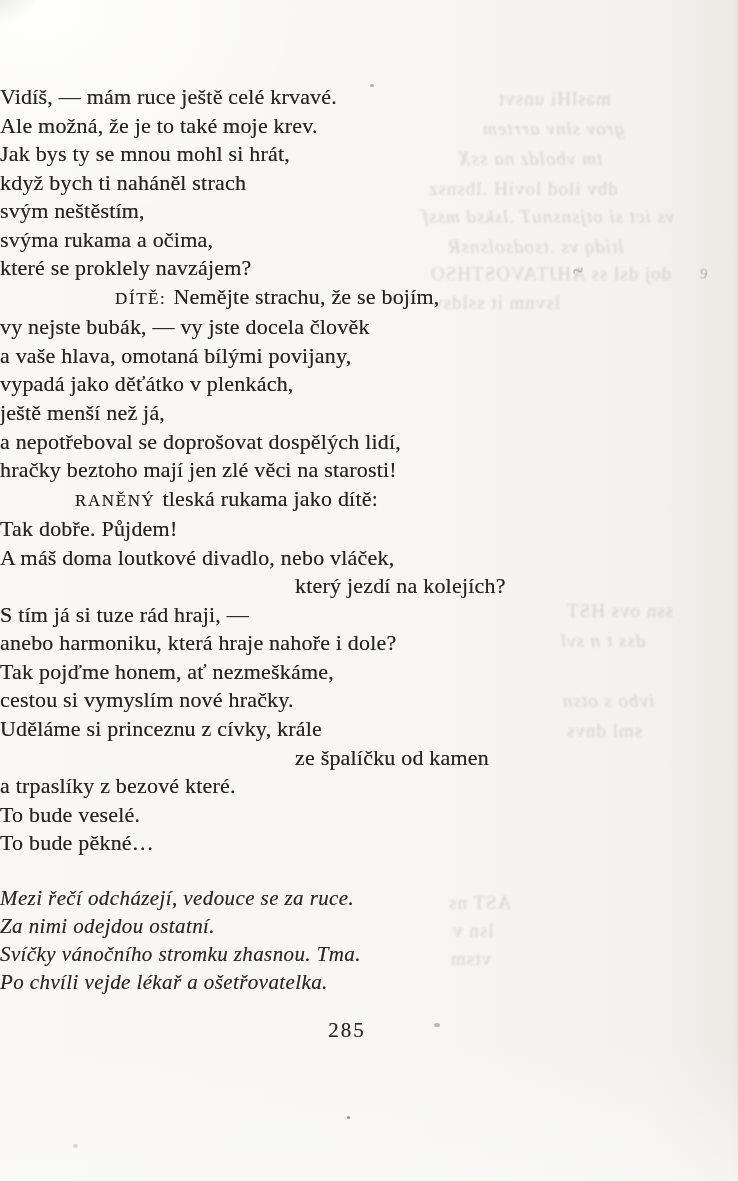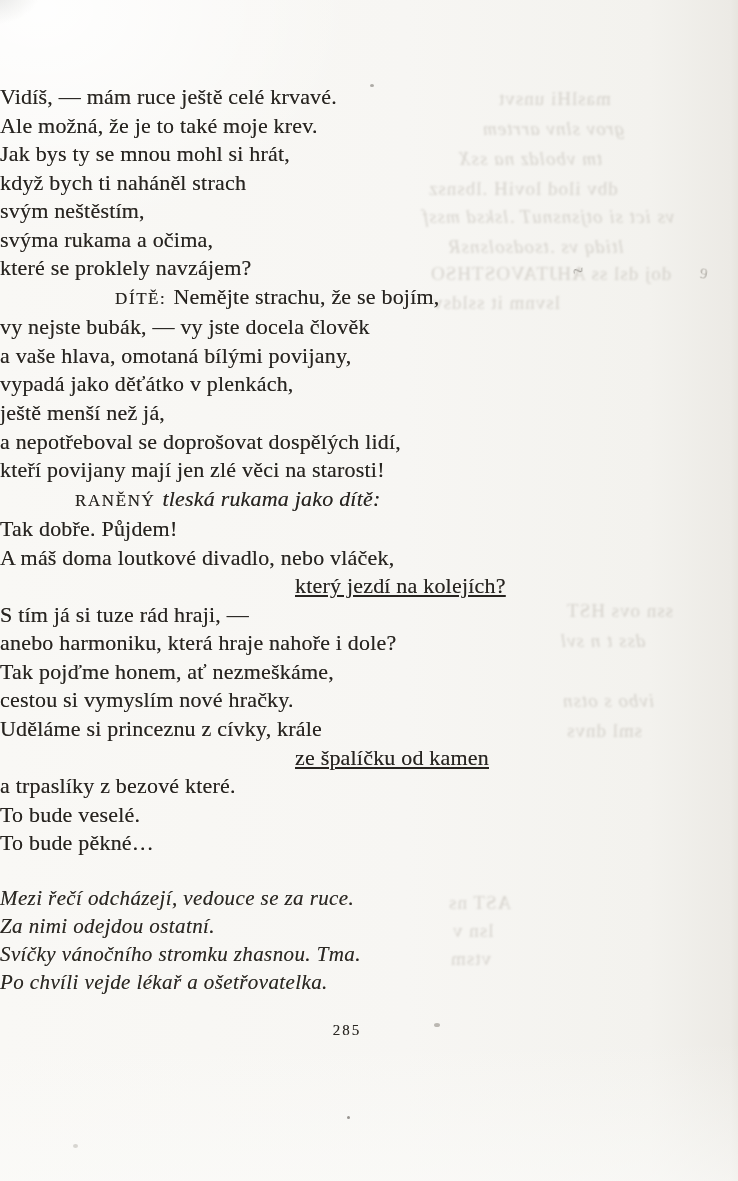--- a/index.html
+++ b/index.html
@@ -33,42 +33,42 @@
   }
   .dialogue{
     position:absolute;top:83px;left:0;width:738px;
     font-size:22px;line-height:28.55px;
     color:#272420;
     letter-spacing:0.2px;
     text-shadow:0 0 0.5px rgba(45,40,34,0.55);
   }
   .line{white-space:nowrap;}
   .line.verse{}
-  .line.deep{padding-left:295px;text-decoration:underline;}
+  .line.deep{padding-left:295px;}
   .line.speaker{padding-left:115px;}
   .line.speaker2{padding-left:75px;}
   .speaker-label{
     font-size:17px;
     letter-spacing:1.6px;
   }
   .speaker-gap{display:inline-block;width:7px;}
-  .direction{font-style:italic;}
+  .direction{}
   .stage-block{
     position:absolute;top:884px;left:0;width:700px;
     text-align:left;
     font-style:italic;
     font-size:21px;line-height:28.1px;
     color:#2b2823;
     letter-spacing:0.4px;
     text-shadow:0 0 0.5px rgba(45,40,34,0.5);
   }
   .page-number{
     position:absolute;top:1016px;left:0;width:694px;
     text-align:center;
-    font-size:15px;line-height:28px;
+    font-size:21px;line-height:28px;
     color:#2b2823;
     letter-spacing:2px;
     text-shadow:0 0 0.5px rgba(45,40,34,0.5);
   }
   .speck{position:absolute;border-radius:50%;}
   .pencil-squiggle{
     position:absolute;left:572px;top:258px;width:26px;height:20px;
     color:#8f8c86;opacity:.75;font-size:20px;font-style:italic;
     transform:rotate(-12deg);filter:blur(0.4px);
   }
@@ -108,21 +108,21 @@
       <div class="line verse"><span>když bych ti naháněl strach</span></div>
       <div class="line verse"><span>svým neštěstím,</span></div>
       <div class="line verse"><span>svýma rukama a očima,</span></div>
       <div class="line verse"><span>které se proklely navzájem?</span></div>
       <div class="line speaker"><span class="speaker-label">DÍTĚ:</span><span class="speaker-gap"></span><span>Nemějte strachu, že se bojím,</span></div>
       <div class="line verse"><span>vy nejste bubák, — vy jste docela člověk</span></div>
       <div class="line verse"><span>a vaše hlava, omotaná bílými povijany,</span></div>
       <div class="line verse"><span>vypadá jako děťátko v plenkách,</span></div>
       <div class="line verse"><span>ještě menší než já,</span></div>
       <div class="line verse"><span>a nepotřeboval se doprošovat dospělých lidí,</span></div>
-      <div class="line verse"><span>kteří povijany mají jen zlé věci na starosti!</span></div>
+      <div class="line verse"><span>hračky beztoho mají jen zlé věci na starosti!</span></div>
       <div class="line speaker2"><span class="speaker-label">RANĚNÝ</span><span class="speaker-gap"></span><span class="direction">tleská rukama jako dítě:</span></div>
       <div class="line verse"><span>Tak dobře. Půjdem!</span></div>
       <div class="line verse"><span>A máš doma loutkové divadlo, nebo vláček,</span></div>
       <div class="line deep"><span>který jezdí na kolejích?</span></div>
       <div class="line verse"><span>S tím já si tuze rád hraji, —</span></div>
       <div class="line verse"><span>anebo harmoniku, která hraje nahoře i dole?</span></div>
       <div class="line verse"><span>Tak pojďme honem, ať nezmeškáme,</span></div>
       <div class="line verse"><span>cestou si vymyslím nové hračky.</span></div>
       <div class="line verse"><span>Uděláme si princeznu z cívky, krále</span></div>
       <div class="line deep"><span>ze špalíčku od kamen</span></div>

